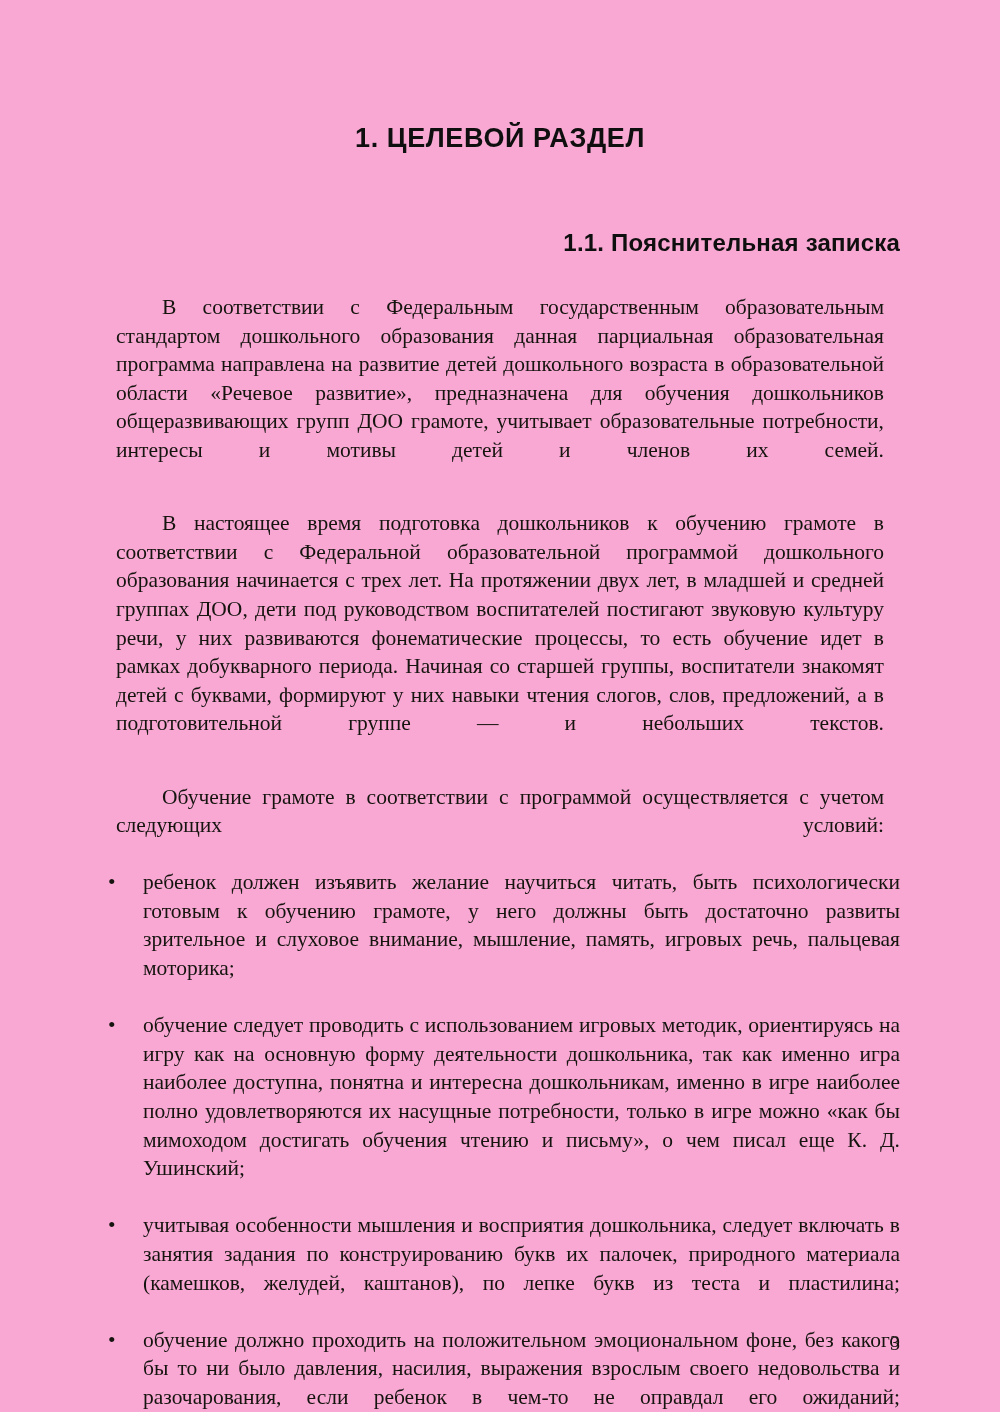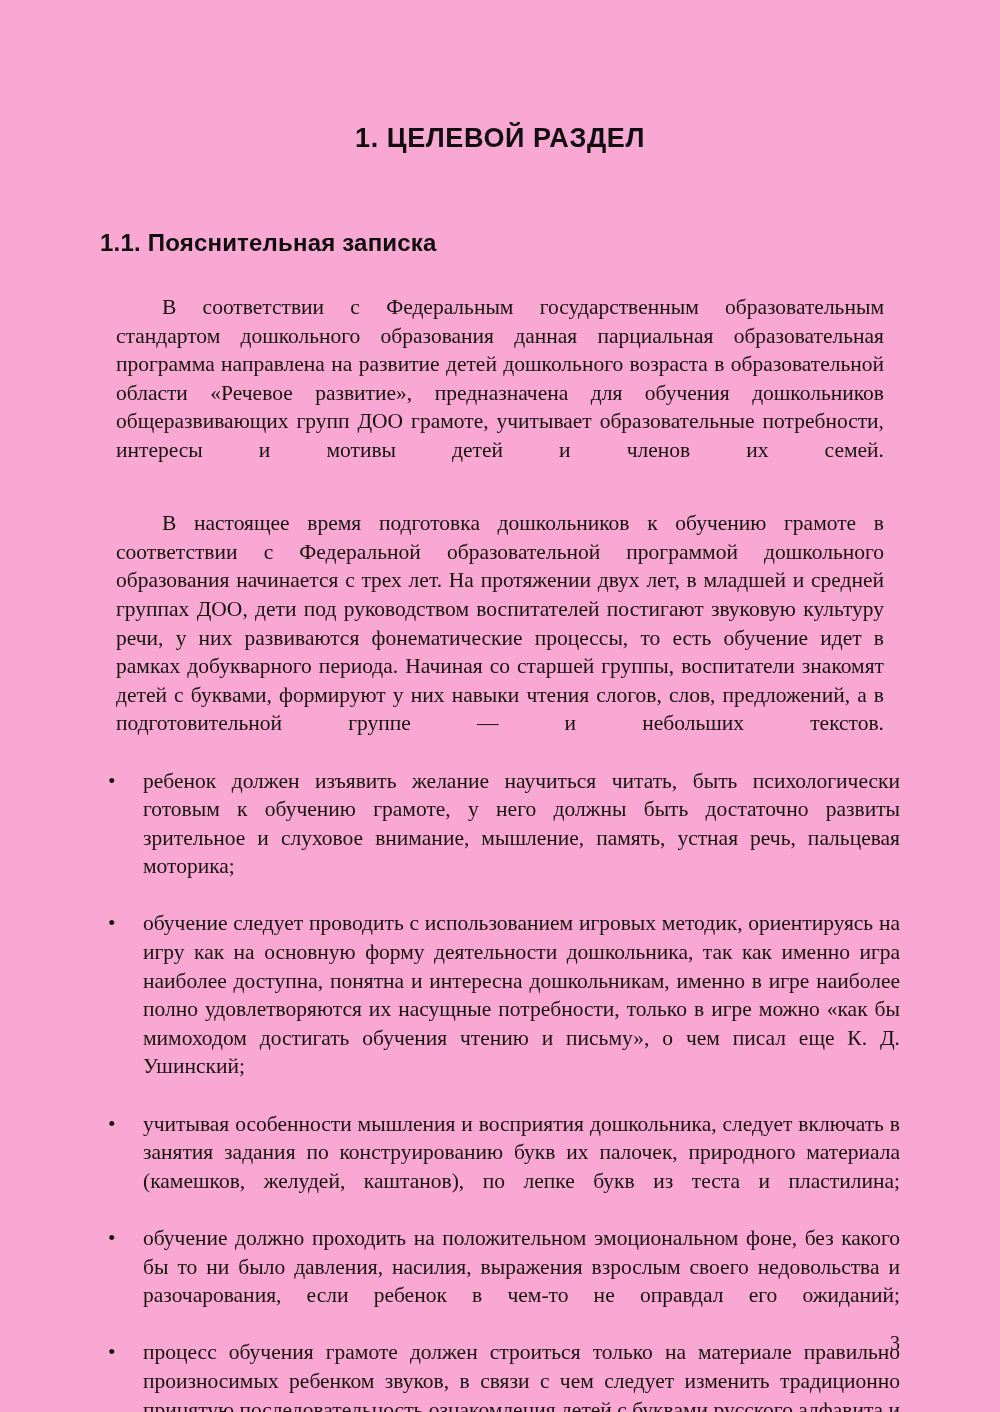--- a/index.html
+++ b/index.html
@@ -30,21 +30,21 @@
     font-size: 27px;
     letter-spacing: 0.6px;
     color: #100f0f;
     line-height: 1.2;
   }
   .h2 {
     position: absolute;
     left: 100px;
     top: 209px;
     width: 800px;
-    text-align: left;
+    text-align: right;
     font-family: "Liberation Sans", "DejaVu Sans", sans-serif;
     font-weight: bold;
     font-size: 24px;
     letter-spacing: 0.2px;
     color: #100f0f;
     line-height: 1.2;
   }
 
   
   .body-block {
@@ -127,25 +127,26 @@
   <h1 class="h1">1. ЦЕЛЕВОЙ РАЗДЕЛ</h1>
 
   <h2 class="h2">1.1. Пояснительная записка</h2>
 
   <div class="body-block">
 
     <p class="para">В соответствии с Федеральным государственным образовательным стандартом дошкольного образования данная парциальная образовательная программа направлена на развитие детей дошкольного возраста в образовательной области «Речевое развитие», предназначена для обучения дошкольников общеразвивающих групп ДОО грамоте, учитывает образовательные потребности, интересы и мотивы детей и членов их семей.</p>
 
     <p class="para">В настоящее время подготовка дошкольников к обучению грамоте в соответствии с Федеральной образовательной программой дошкольного образования начинается с трех лет. На протяжении двух лет, в младшей и средней группах ДОО, дети под руководством воспитателей постигают звуковую культуру речи, у них развиваются фонематические процессы, то есть обучение идет в рамках добукварного периода. Начиная со старшей группы, воспитатели знакомят детей с буквами, формируют у них навыки чтения слогов, слов, предложений, а в подготовительной группе — и небольших текстов.</p>
 
+    <p class="para">Обучение грамоте в соответствии с программой осуществляется с учетом следующих условий:</p>
 
     <ul class="bullets">
       <li>
         <span class="marker">•</span>
-        <span class="li-text">ребенок должен изъявить желание научиться читать, быть психологически готовым к обучению грамоте, у него должны быть достаточно развиты зрительное и слуховое внимание, мышление, память, устная речь, пальцевая моторика;</span>
+        <span class="li-text">ребенок должен изъявить желание научиться читать, быть психологически готовым к обучению грамоте, у него должны быть достаточно развиты зрительное и слуховое внимание, мышление, память, игровых речь, пальцевая моторика;</span>
       </li>
       <li>
         <span class="marker">•</span>
         <span class="li-text">обучение следует проводить с использованием игровых методик, ориентируясь на игру как на основную форму деятельности дошкольника, так как именно игра наиболее доступна, понятна и интересна дошкольникам, именно в игре наиболее полно удовлетворяются их насущные потребности, только в игре можно «как бы мимоходом достигать обучения чтению и письму», о чем писал еще К. Д. Ушинский;</span>
       </li>
       <li>
         <span class="marker">•</span>
         <span class="li-text">учитывая особенности мышления и восприятия дошкольника, следует включать в занятия задания по конструированию букв их палочек, природного материала (камешков, желудей, каштанов), по лепке букв из теста и пластилина;</span>
       </li>
       <li>

